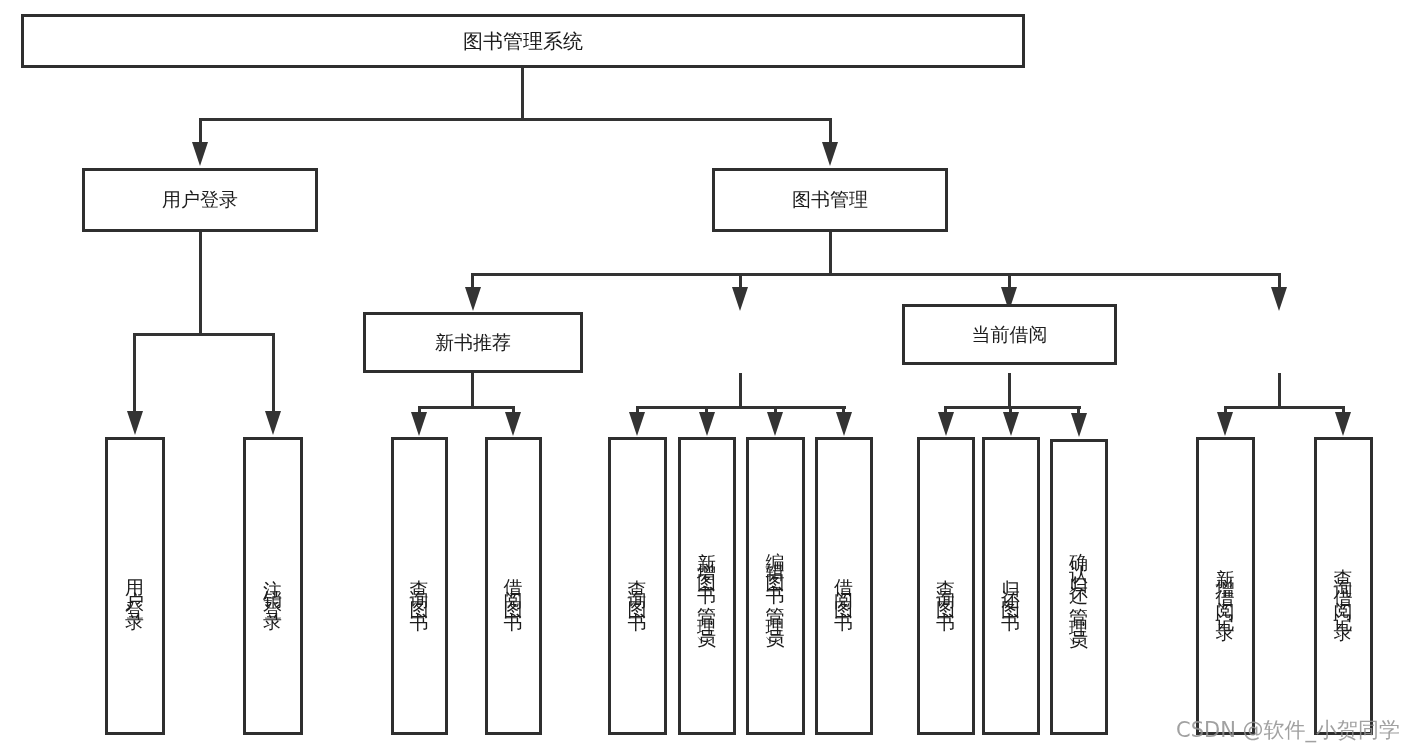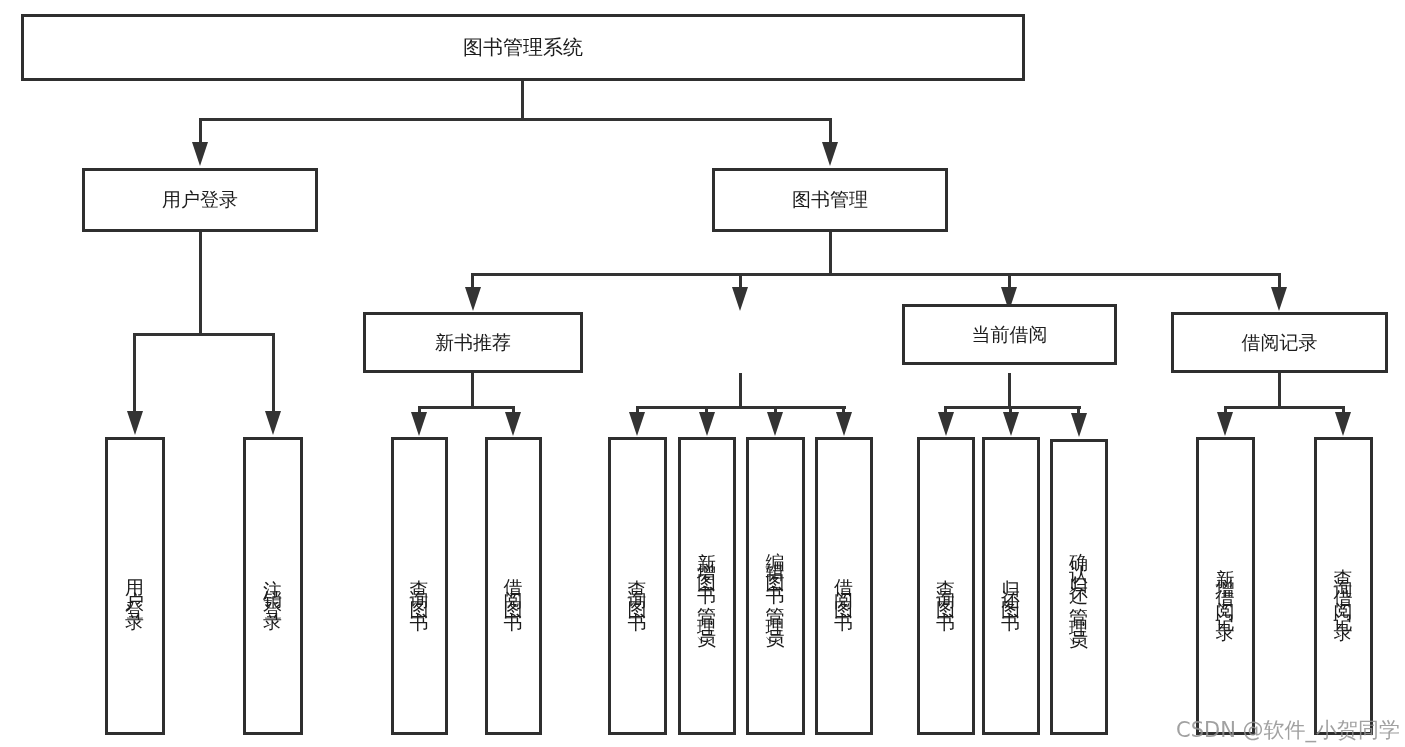--- a/index.html
+++ b/index.html
@@ -47,32 +47,31 @@
     color:rgba(145,145,145,0.85);
     white-space:nowrap;
     z-index:3;
   }
 </style>
 </head>
 <body>
 
 <div class="stage">
 
-  <div class="box h root" style="left:21px; top:14px; width:1004px; height:67px">图书管理系统</div>
+  <div class="box h root" style="left:21px; top:14px; width:1004px; height:54px">图书管理系统</div>
 
   <div class="box h" style="left:82px; top:168px; width:236px; height:64px">用户登录</div>
 
   <div class="box h" style="left:712px; top:168px; width:236px; height:64px">图书管理</div>
 
   <div class="box h" style="left:363px; top:312px; width:220px; height:61px">新书推荐</div>
 
 
   <div class="box h" style="left:902px; top:304px; width:215px; height:61px">当前借阅</div>
 
-  <div class="box h" style="left:1171px; top:312px; width:217px; height:61px">借阅记录</div>
 
   <div class="box v" style="left:105px; top:437px; width:60px; height:298px">
     <span>用户登录</span>
   </div>
   <div class="box v" style="left:243px; top:437px; width:60px; height:298px">
     <span>注销登录</span>
   </div>
 
   <div class="box v" style="left:391px; top:437px; width:57px; height:298px">
     <span>查询图书</span>

